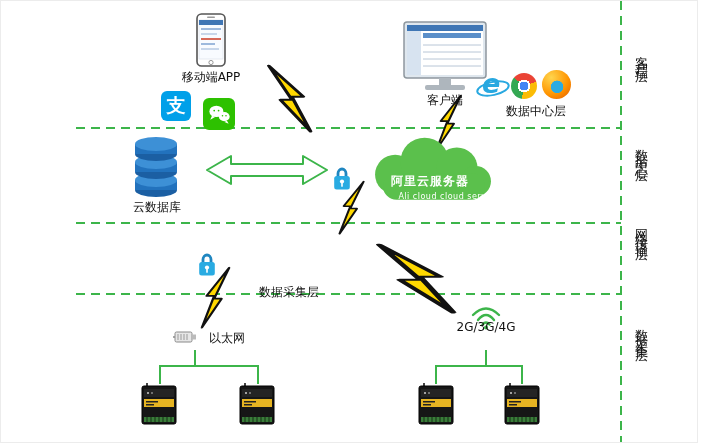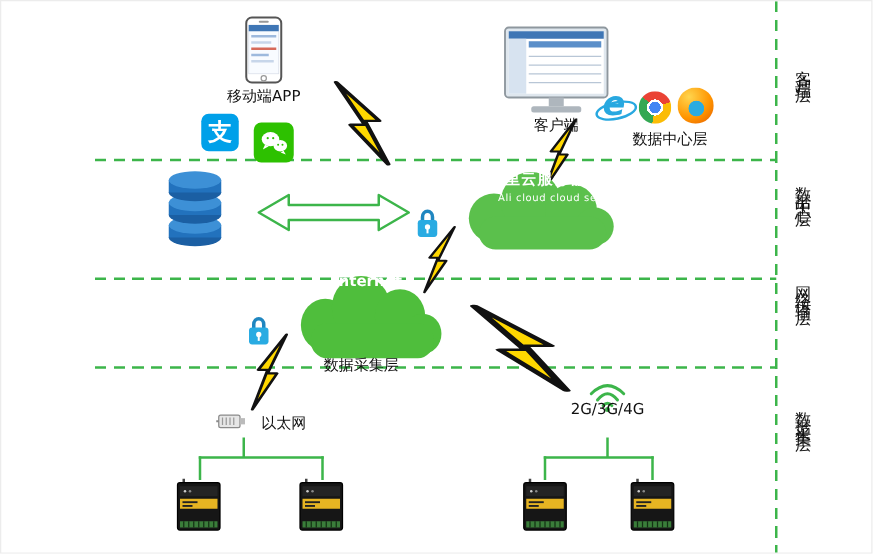--- a/index.html
+++ b/index.html
@@ -15,21 +15,21 @@
   
   .layer-label{
     writing-mode:vertical-rl;text-orientation:upright;
     font-size:13px;letter-spacing:5px;color:#111;left:631px;
   }
   .caption{font-size:12px;text-align:center;color:#111;line-height:1.15;}
   
   .cloud svg{width:100%;height:100%;display:block;}
   .cloud-text{
     position:absolute;inset:0;display:flex;flex-direction:column;
-    align-items:center;justify-content:flex-start;color:#fff;text-align:center;
+    align-items:center;justify-content:flex-end;color:#fff;text-align:center;
   }
   .cloud-text .cn{font-size:12px;font-weight:bold;letter-spacing:1px;}
   .cloud-text .en{font-size:8px;letter-spacing:.5px;margin-top:2px;margin-left:34px;}
   .cloud-text .net{font-size:12px;font-weight:bold;}
   
   .tile{border-radius:6px;display:flex;align-items:center;justify-content:center;}
   .alipay{background:#00a0e9;color:#fff;font-size:19px;font-weight:bold;}
   .wechat{background:#2dc100;}
   .wechat svg{width:28px;height:28px;}
   
@@ -185,39 +185,28 @@
         <rect x="2" y="45" width="42" height="10" fill="#2272bd"></rect>
         <ellipse cx="23" cy="45" rx="21" ry="7" fill="#3d90d6"></ellipse>
       <ellipse cx="23" cy="37" rx="21" ry="7" fill="#1b5fa3"></ellipse>
         <rect x="2" y="27" width="42" height="10" fill="#2272bd"></rect>
         <ellipse cx="23" cy="27" rx="21" ry="7" fill="#3d90d6"></ellipse>
       <ellipse cx="23" cy="19" rx="21" ry="7" fill="#1b5fa3"></ellipse>
         <rect x="2" y="9" width="42" height="10" fill="#2272bd"></rect>
         <ellipse cx="23" cy="9" rx="21" ry="7" fill="#3d90d6"></ellipse>
     </svg>
   </div>
+  <div class="abs caption" style="left:110px;top:200px;width:92px;">云数据库</div>
 
   <div class="abs" style="left:202px;top:152px;width:128px;height:34px;">
     <svg viewBox="0 0 128 34" width="128" height="34">
       <path d="M4,17 L28,3 L28,11 L100,11 L100,3 L124,17 L100,31 L100,23 L28,23 L28,31 Z" fill="#fff" stroke="#3cb54a" stroke-width="2" stroke-linejoin="round"></path>
     </svg>
   </div>
 
-  <div class="abs cloud" style="left:228px;top:217px;width:130px;height:70px;">
-    <svg viewBox="0 0 200 100" preserveAspectRatio="none" fill="#4fbe3c">
-      <circle cx="48" cy="60" r="30"></circle>
-        <circle cx="92" cy="40" r="36"></circle>
-      <circle cx="140" cy="50" r="31"></circle>
-        <circle cx="168" cy="70" r="23"></circle>
-      <rect x="30" y="58" width="152" height="40" rx="20"></rect>
-    </svg>
-    <div class="cloud-text">
-      <span class="net">Internet</span>
-    </div>
-  </div>
   <div class="abs caption" style="left:243px;top:285px;width:90px;">数据采集层</div>
 
   <div class="abs" style="left:172px;top:325px;width:24px;height:22px;">
     <svg viewBox="0 0 24 22" width="24" height="22">
       <rect x="2" y="6" width="17" height="10" rx="1.5" fill="#e6e6e6" stroke="#8a8a8a" stroke-width="1"></rect>
       <path d="M5,8 v6 M8,8 v6 M11,8 v6 M14,8 v6" stroke="#9a9a9a" stroke-width="1"></path>
       <rect x="19" y="8.5" width="4" height="5" fill="#bbb"></rect>
       <path d="M2,11 H0" stroke="#8a8a8a" stroke-width="1.5"></path>
     </svg>
   </div>

